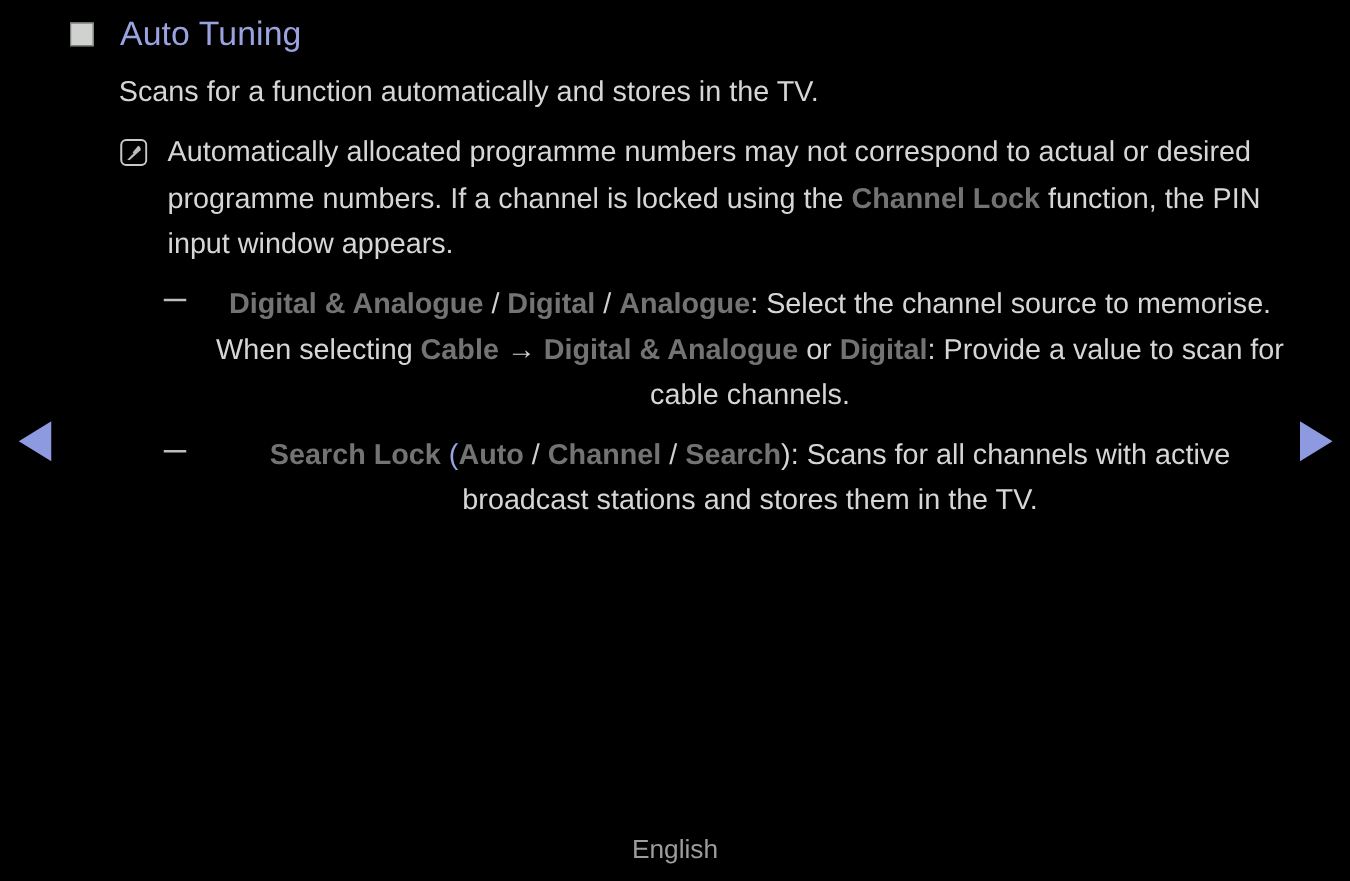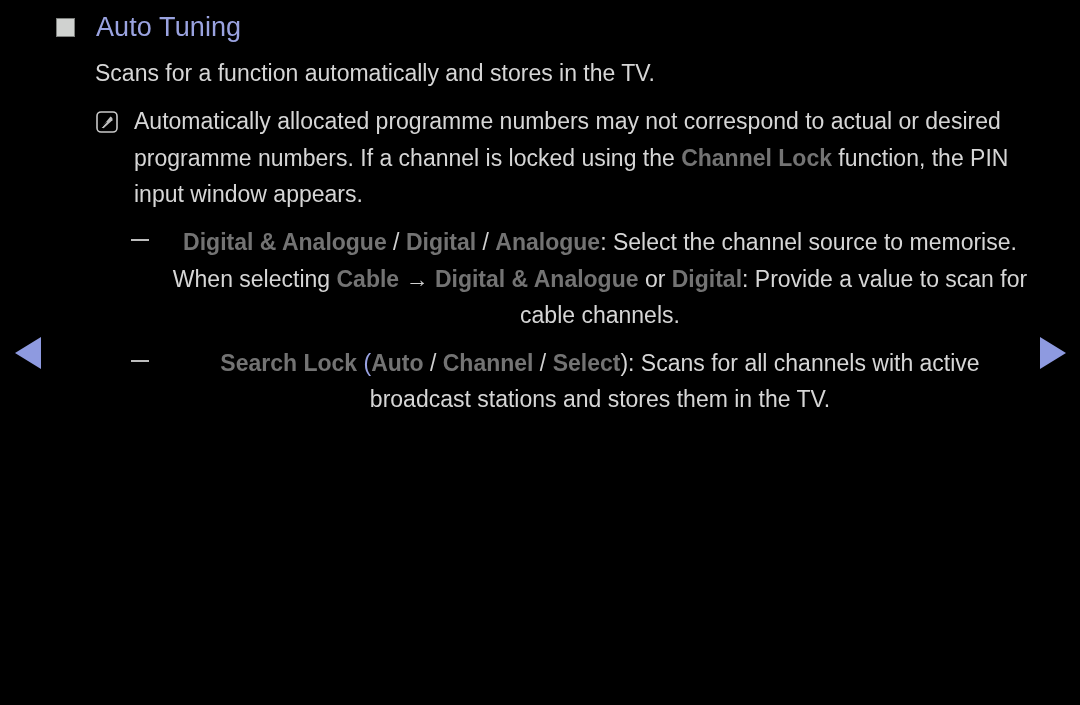--- a/index.html
+++ b/index.html
@@ -188,26 +188,27 @@
 
   <div class="dash-list">
 
     <div class="dash-item">
       <span class="dash-mark"></span>
       <span class="dash-text"><span class="hl-b">Digital &amp; Analogue</span><span class="sep"> / </span><span class="hl-b">Digital</span><span class="sep"> / </span><span class="hl-b">Analogue</span><span>: Select the channel source to memorise. When selecting </span><span class="hl-b">Cable</span><span class="sep"> → </span><span class="hl-b">Digital &amp; Analogue</span><span> or </span><span class="hl-b">Digital</span><span>: Provide a value to scan for cable channels.</span></span>
     </div>
 
     <div class="dash-item">
       <span class="dash-mark"></span>
-      <span class="dash-text"><span class="hl-b">Search Lock</span><span class="hl"> (</span><span class="hl-b">Auto</span><span class="sep"> / </span><span class="hl-b">Channel</span><span class="sep"> / </span><span class="hl-b">Select</span><span>)</span><span>: Scans for all channels with active broadcast stations and stores them in the TV.</span></span>
+      <span class="dash-text"><span class="hl-b">Search Lock</span><span class="hl"> (</span><span class="hl-b">Auto</span><span class="sep"> / </span><span class="hl-b">Channel</span><span class="sep"> / </span><span class="hl-b">Search</span><span>)</span><span>: Scans for all channels with active broadcast stations and stores them in the TV.</span></span>
     </div>
 
   </div>
 
   <div class="nav-arrow nav-prev">
     <span class="tri tri-left"></span>
   </div>
   <div class="nav-arrow nav-next">
     <span class="tri tri-right"></span>
   </div>
 
+  <div class="footer-lang">English</div>
 
 </div>
 
 </body></html>

